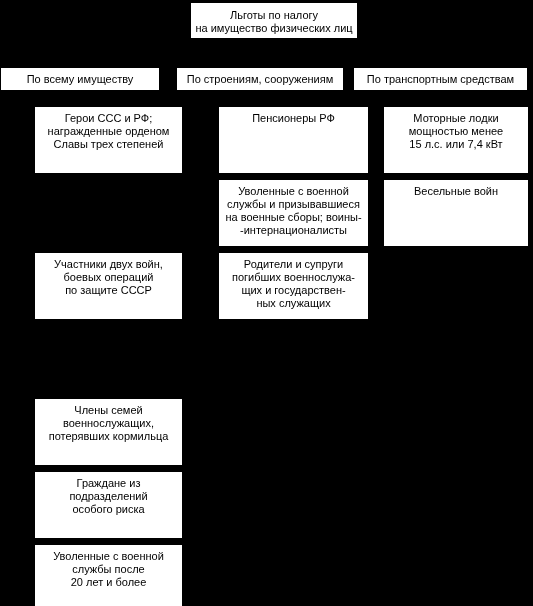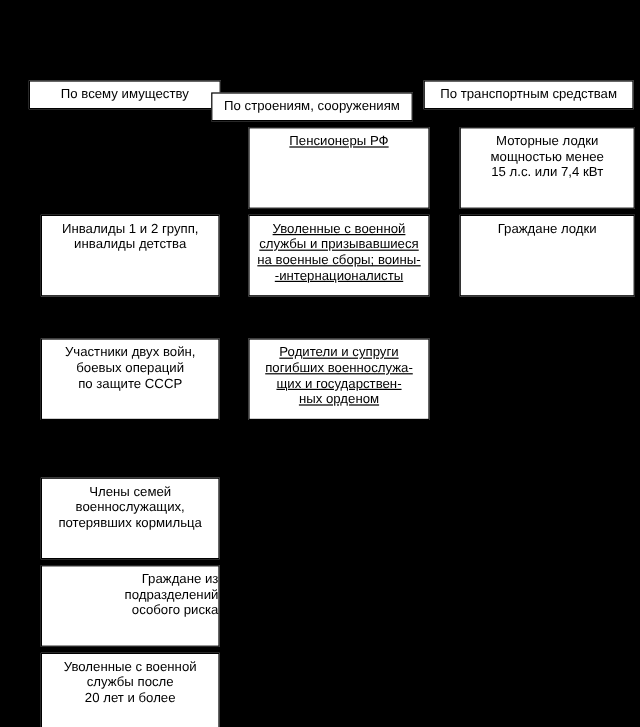--- a/index.html
+++ b/index.html
@@ -39,48 +39,51 @@
     left: 190px;
     top: 2px;
     width: 168px;
     height: 37px;
     padding-top: 6px;
   }
   .header-box {
     height: 24px;
     padding-top: 5px;
   }
-  .hdr-1 { left: 24px;   top: 67px; width: 160px; }
-  .hdr-2 { left: 176px; top: 77px; width: 168px; }
+  .hdr-1 { left: 0;   top: 67px; width: 160px; }
+  .hdr-2 { left: 176px; top: 67px; width: 168px; }
   .hdr-3 { left: 353px; top: 67px; width: 175px; }
 
   .col1 { left: 34px;  width: 149px; }
-  .col2 { left: 207px; width: 151px; text-decoration: underline; }
+  .col2 { left: 218px; width: 151px; }
   .col3 { left: 383px; width: 146px; }
 
   .r1 { top: 106px; height: 68px; }
   .r2 { top: 179px; height: 68px; }
-  .r3 { top: 252px; height: 68px; margin-top: 30px; }
+  .r3 { top: 252px; height: 68px; }
   .r4 { top: 325px; height: 68px; }
   .r5 { top: 398px; height: 68px; }
-  .r6 { top: 471px; height: 68px; text-align: right; }
+  .r6 { top: 471px; height: 68px; }
   .r7 { top: 544px; height: 68px; }
 </style>
 </head>
 <body>
 
 <div class="canvas">
 
+  <div class="box title-box">Льготы по налогу
+на имущество физических лиц</div>
 
   <div class="box header-box hdr-1">По всему имуществу</div>
   <div class="box header-box hdr-2">По строениям, сооружениям</div>
   <div class="box header-box hdr-3">По транспортным средствам</div>
 
-  <div class="box col1 r2">Инвалиды 1 и 2 групп,
-инвалиды детства</div>
+  <div class="box col1 r1">Герои ССС и РФ;
+награжденные орденом
+Славы трех степеней</div>
   <div class="box col1 r3">Участники двух войн,
 боевых операций
 по защите СССР</div>
   <div class="box col1 r5">Члены семей
 военнослужащих,
 потерявших кормильца</div>
   <div class="box col1 r6">Граждане из
 подразделений
 особого риска</div>
   <div class="box col1 r7">Уволенные с военной
@@ -88,20 +91,20 @@
 20 лет и более</div>
 
   <div class="box col2 r1">Пенсионеры РФ</div>
   <div class="box col2 r2">Уволенные с военной
 службы и призывавшиеся
 на военные сборы; воины-
 -интернационалисты</div>
   <div class="box col2 r3">Родители и супруги
 погибших военнослужа-
 щих и государствен-
-ных орденом</div>
+ных служащих</div>
 
   <div class="box col3 r1">Моторные лодки
 мощностью менее
 15 л.с. или 7,4 кВт</div>
-  <div class="box col3 r2">Граждане лодки</div>
+  <div class="box col3 r2">Весельные войн</div>
 
 </div>
 
 </body></html>

